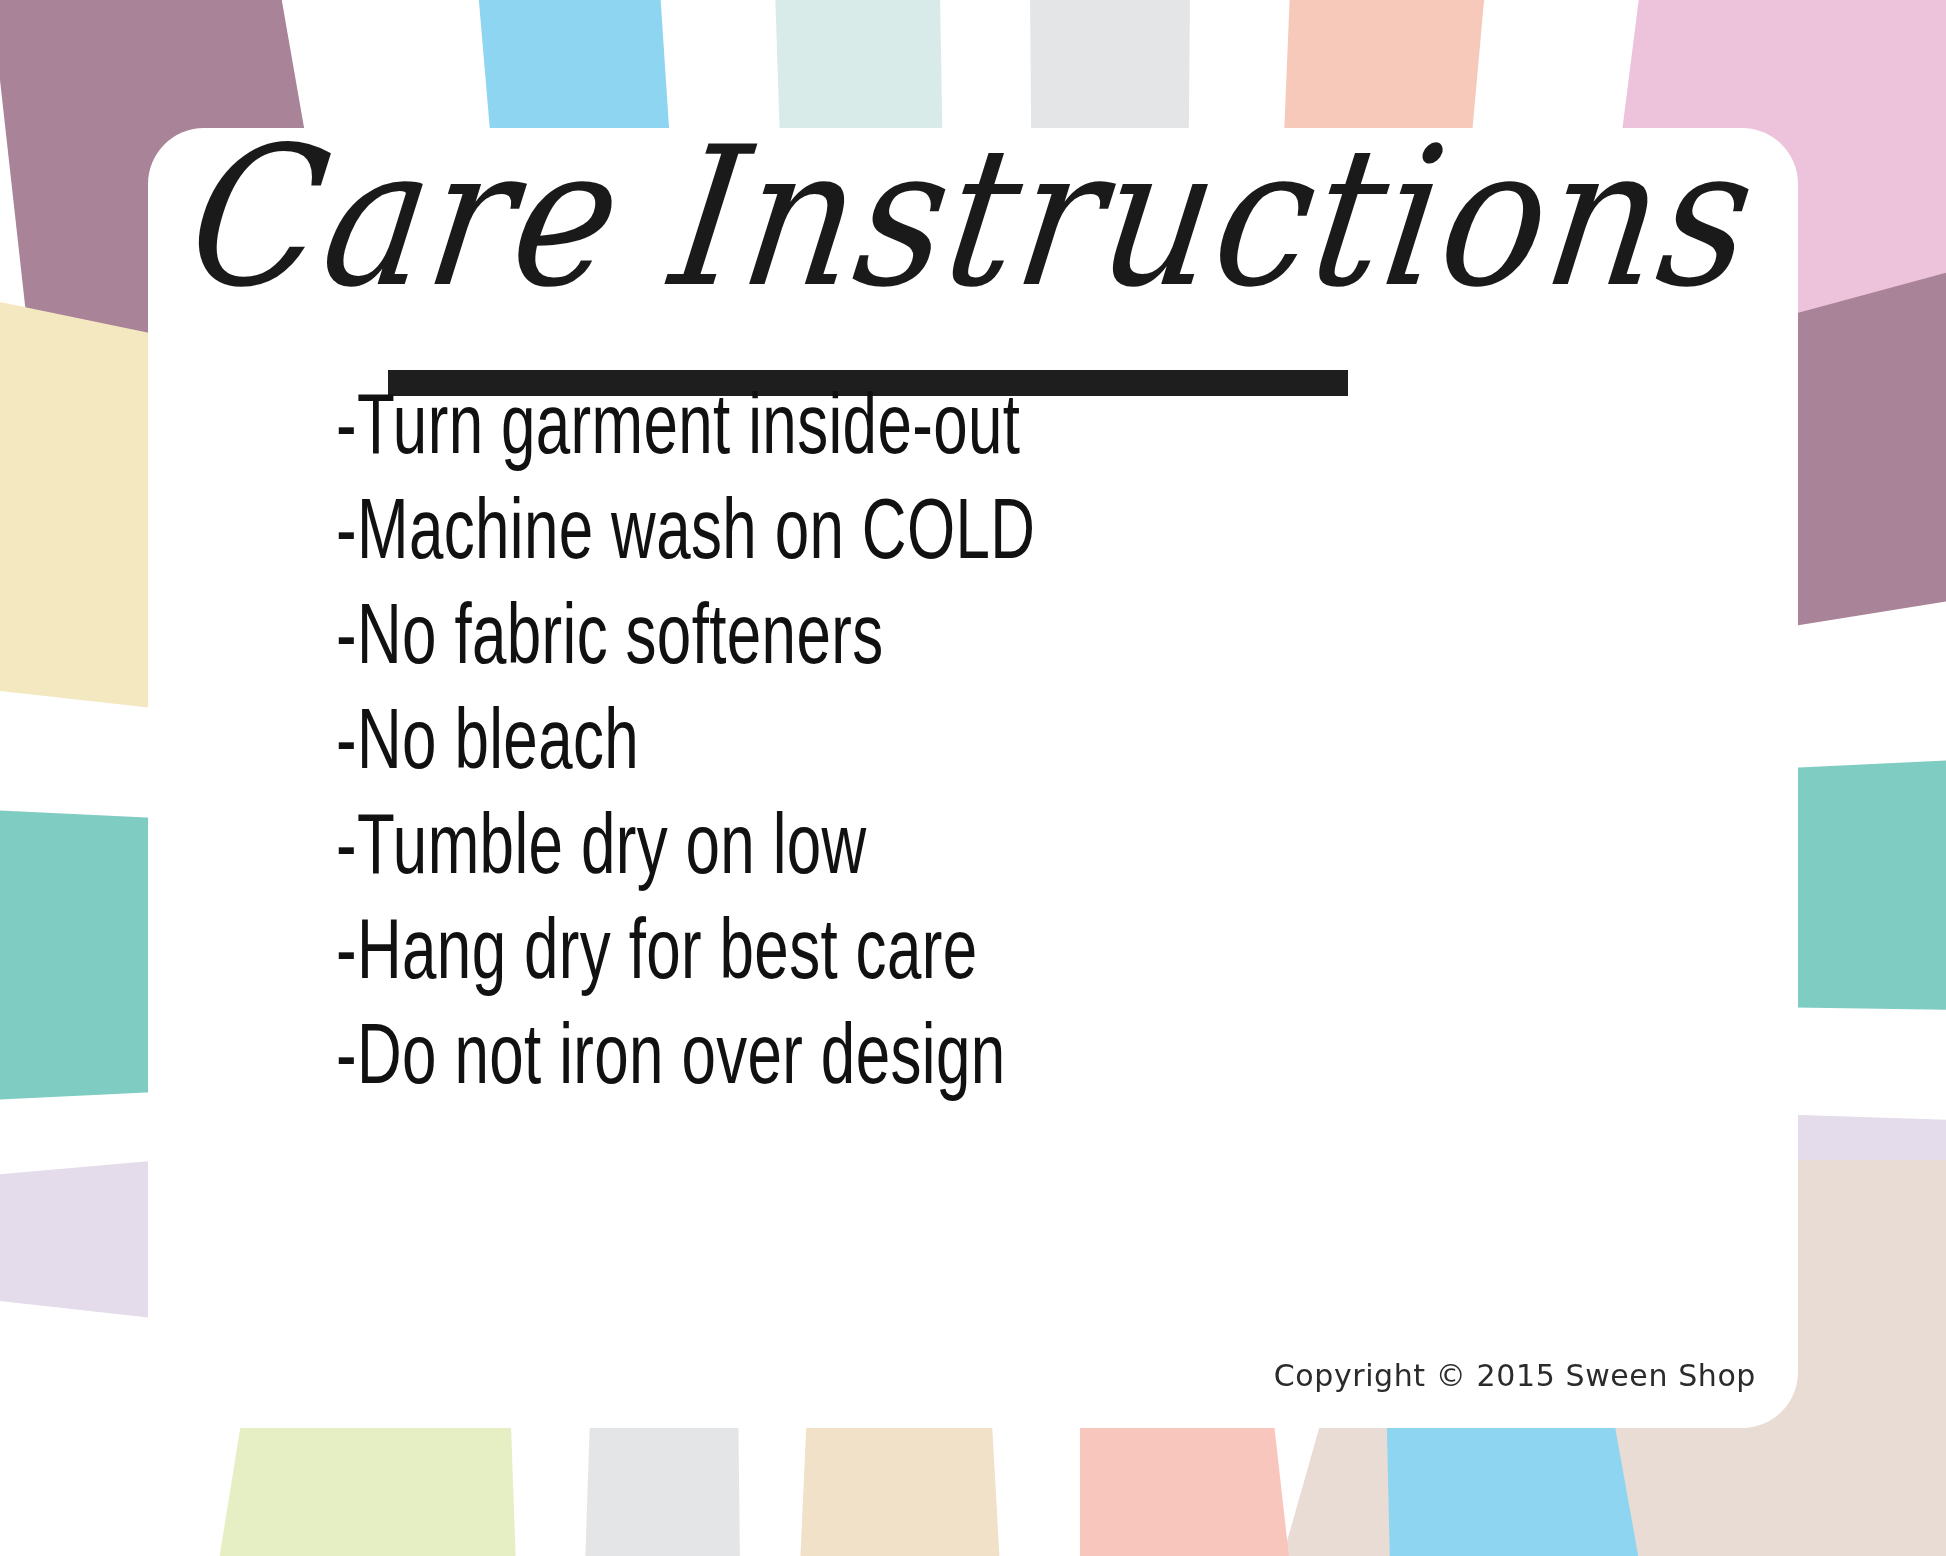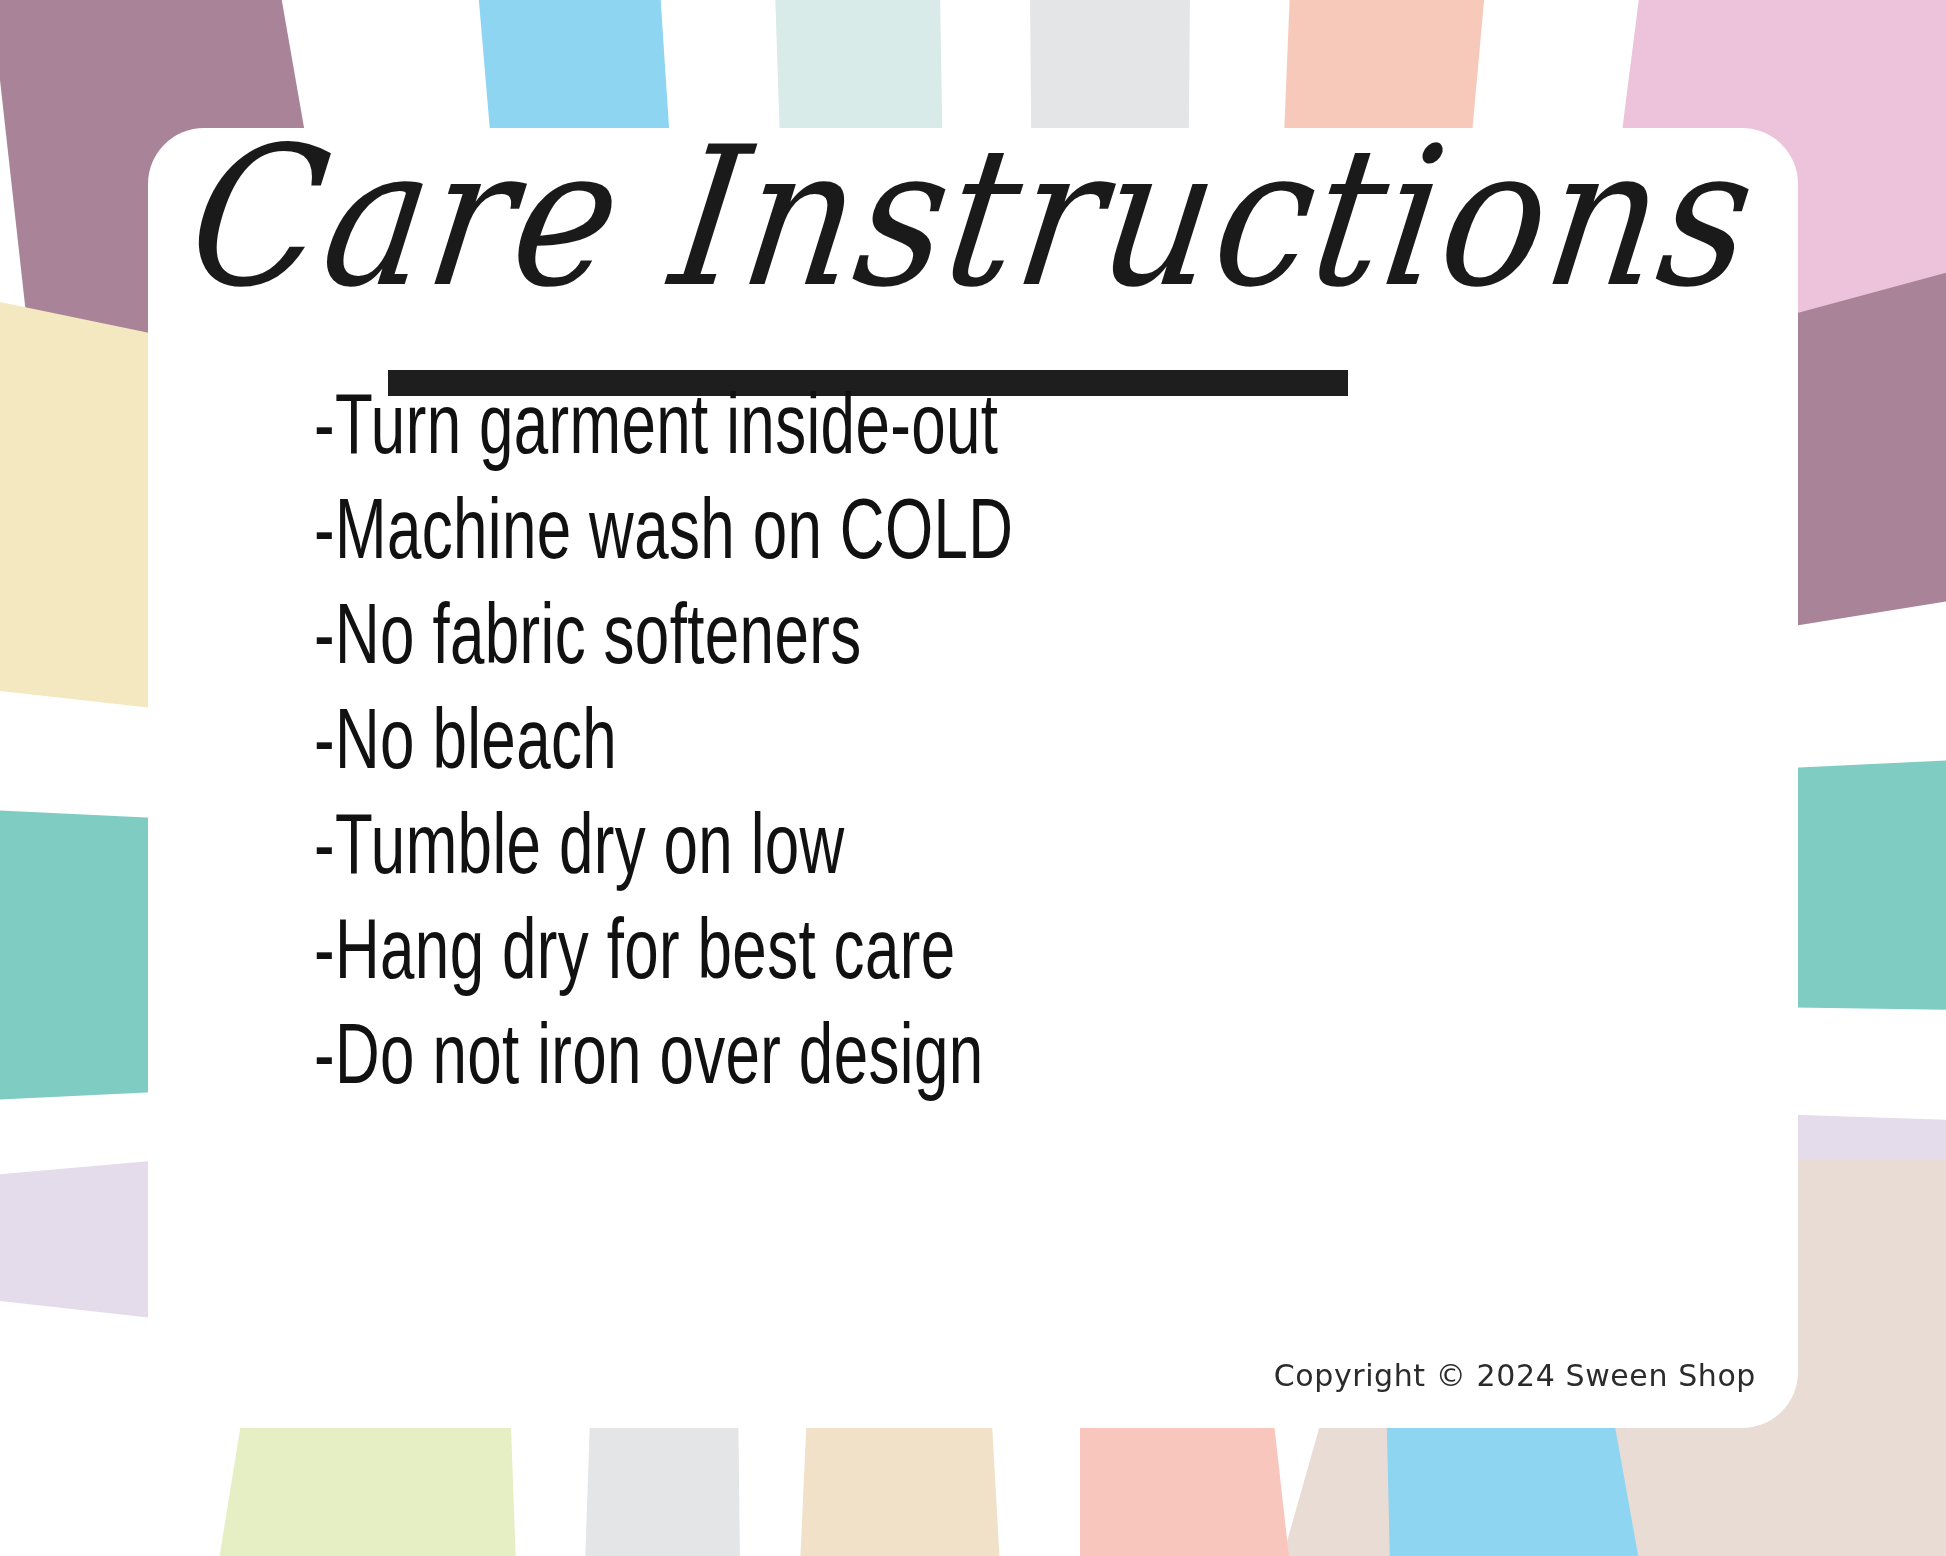--- a/index.html
+++ b/index.html
@@ -66,21 +66,21 @@
     left: 240px;
     top: 238px;
     width: 960px;
     height: 26px;
     background: #1e1e1e;
   }
 
   
   #list {
     position: absolute;
-    left: 314px;
+    left: 336px;
     top: 372px;
     width: 1400px;
   }
   .list-item {
     font-family: "Liberation Sans Narrow", "Liberation Sans", sans-serif;
     font-size: 86px;
     line-height: 103px;
     color: #111111;
     white-space: nowrap;
     font-weight: 400;
@@ -144,15 +144,15 @@
   <div id="list">
     <div class="list-item">-Turn garment inside-out</div>
     <div class="list-item">-Machine wash on COLD</div>
     <div class="list-item">-No fabric softeners</div>
     <div class="list-item">-No bleach</div>
     <div class="list-item">-Tumble dry on low</div>
     <div class="list-item">-Hang dry for best care</div>
     <div class="list-item">-Do not iron over design</div>
   </div>
 
-  <div id="copyright">Copyright © 2024 Sween Shop</div>
+  <div id="copyright">Copyright © 2015 Sween Shop</div>
 
 </div>
 
 </body></html>

